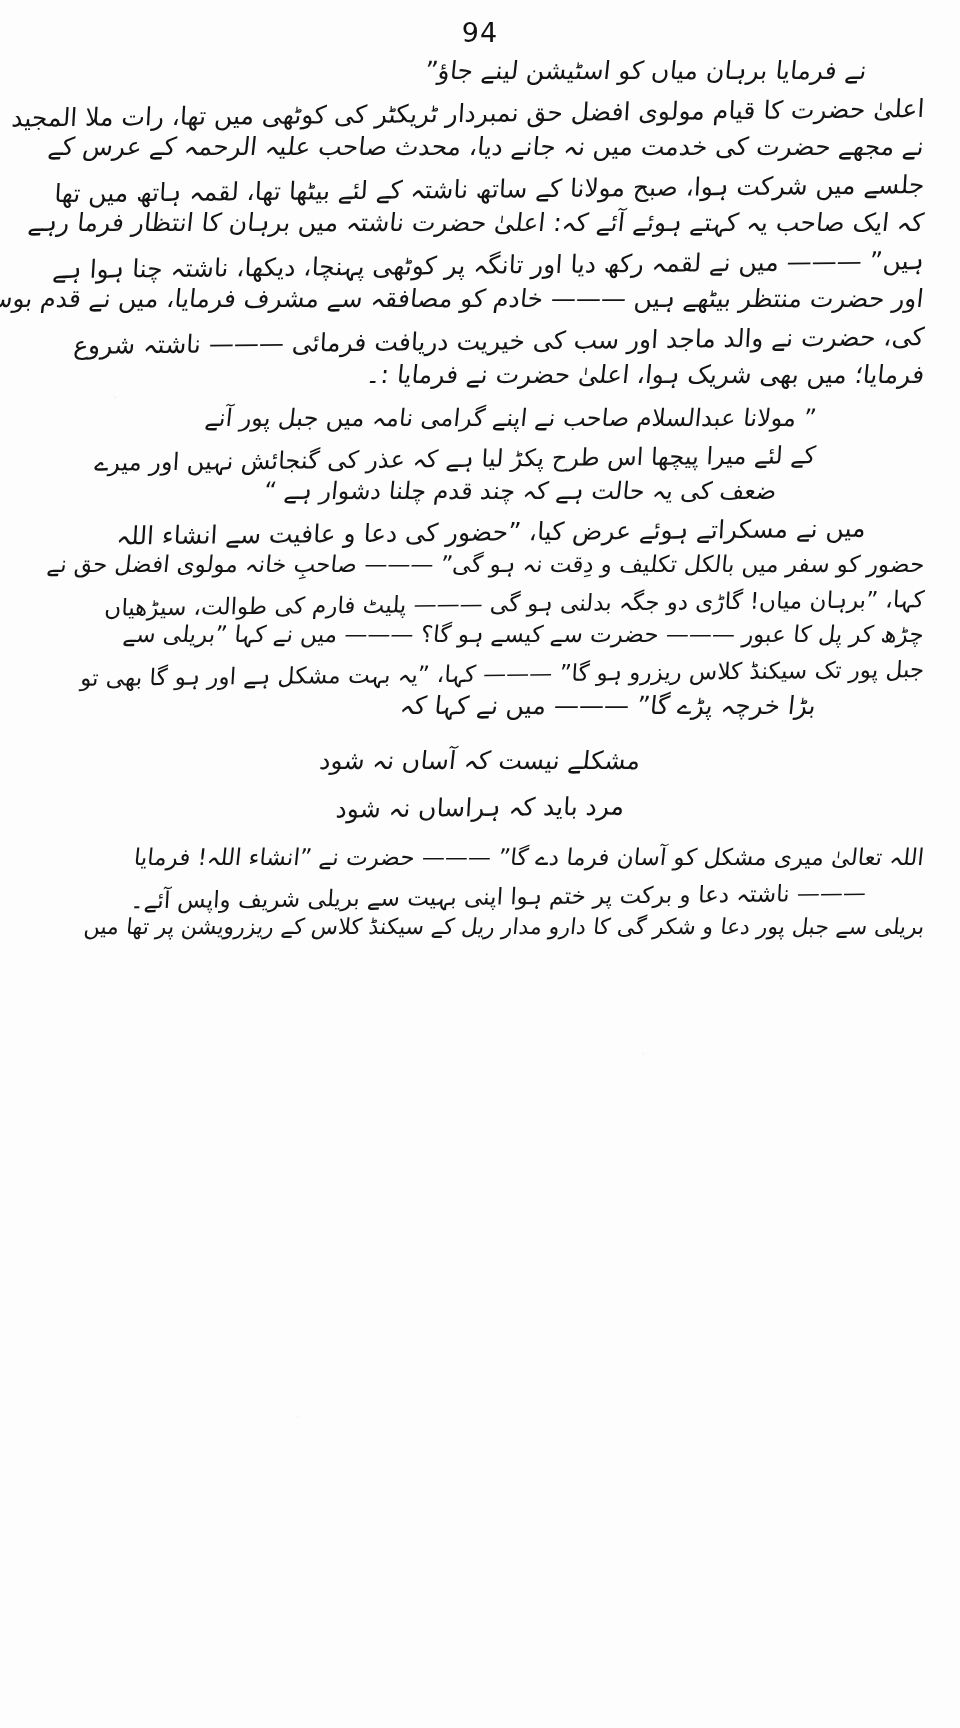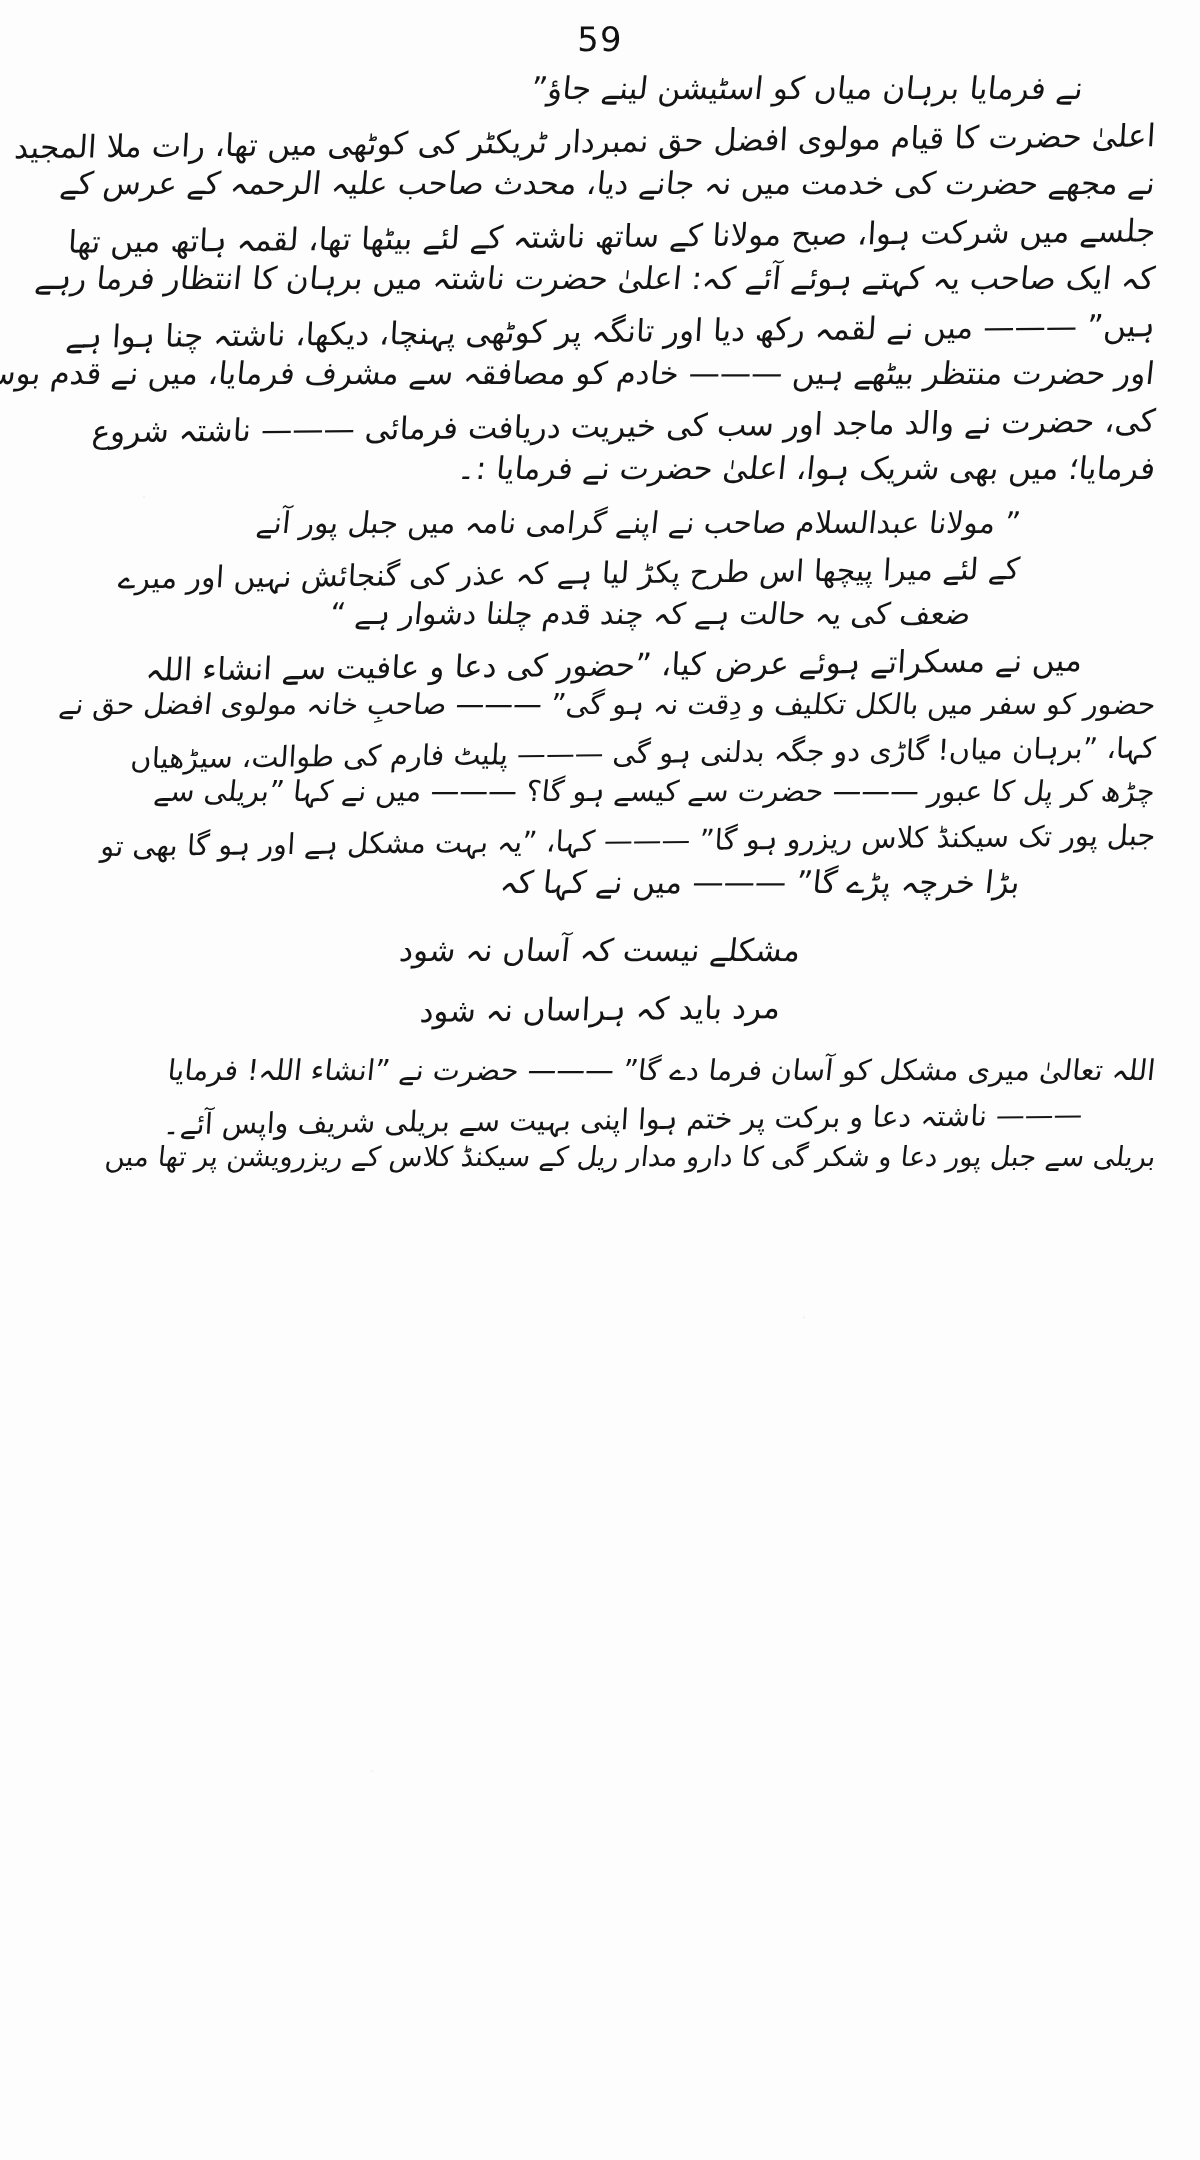--- a/index.html
+++ b/index.html
@@ -81,21 +81,21 @@
   .spacer-sm { height: 6px; }
   
   .hw { display: inline-block; transform: skewX(-6deg); }
   .hw2 { display: inline-block; transform: skewX(-4deg) rotate(-0.6deg); }
 </style>
 </head>
 <body>
 
 <div class="page">
 
-  <div class="page-number">59</div>
+  <div class="page-number">94</div>
 
   <div class="body-text">
 
     <p class="line indent-1 hw">نے فرمایا برہان میاں کو اسٹیشن لینے جاؤ”</p>
     <p class="line hw2">اعلیٰ حضرت کا قیام مولوی افضل حق نمبردار ٹریکٹر کی کوٹھی میں تھا، رات ملا المجید</p>
     <p class="line hw">نے مجھے حضرت کی خدمت میں نہ جانے دیا، محدث صاحب علیہ الرحمہ کے عرس کے</p>
     <p class="line hw2">جلسے میں شرکت ہوا، صبح مولانا کے ساتھ ناشتہ کے لئے بیٹھا تھا، لقمہ ہاتھ میں تھا</p>
     <p class="line hw">کہ ایک صاحب یہ کہتے ہوئے آئے کہ: اعلیٰ حضرت ناشتہ میں برہان کا انتظار فرما رہے</p>
     <p class="line hw2">ہیں” ——— میں نے لقمہ رکھ دیا اور تانگہ پر کوٹھی پہنچا، دیکھا، ناشتہ چنا ہوا ہے</p>
     <p class="line hw">اور حضرت منتظر بیٹھے ہیں ——— خادم کو مصافقہ سے مشرف فرمایا، میں نے قدم بوسی</p>

